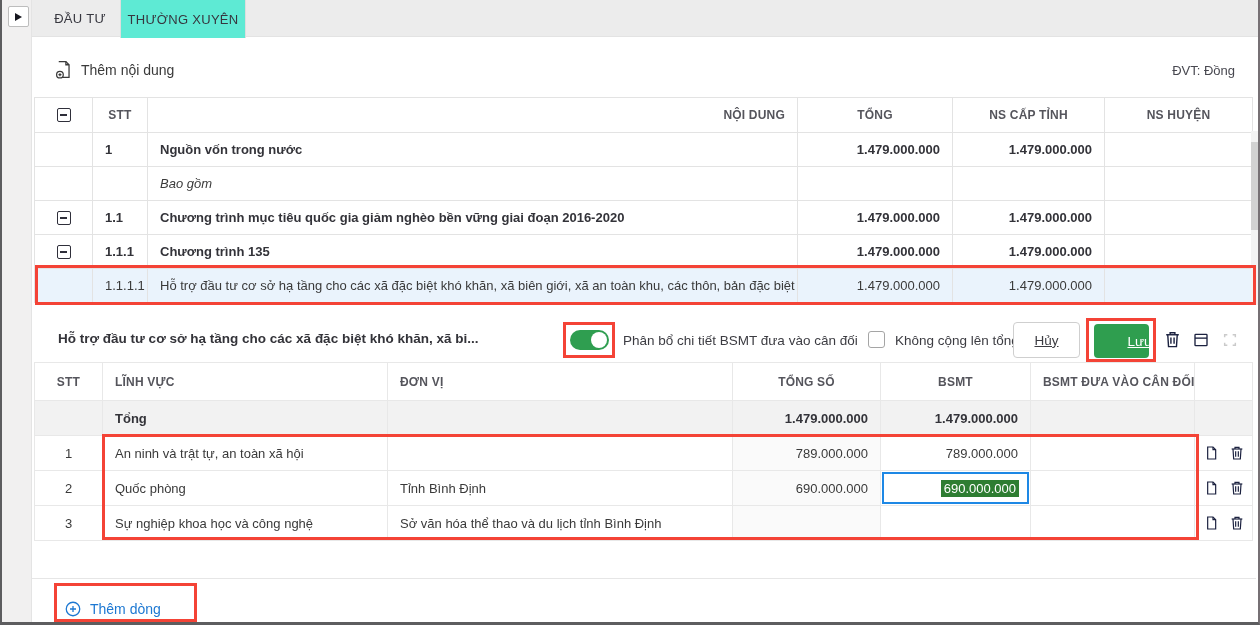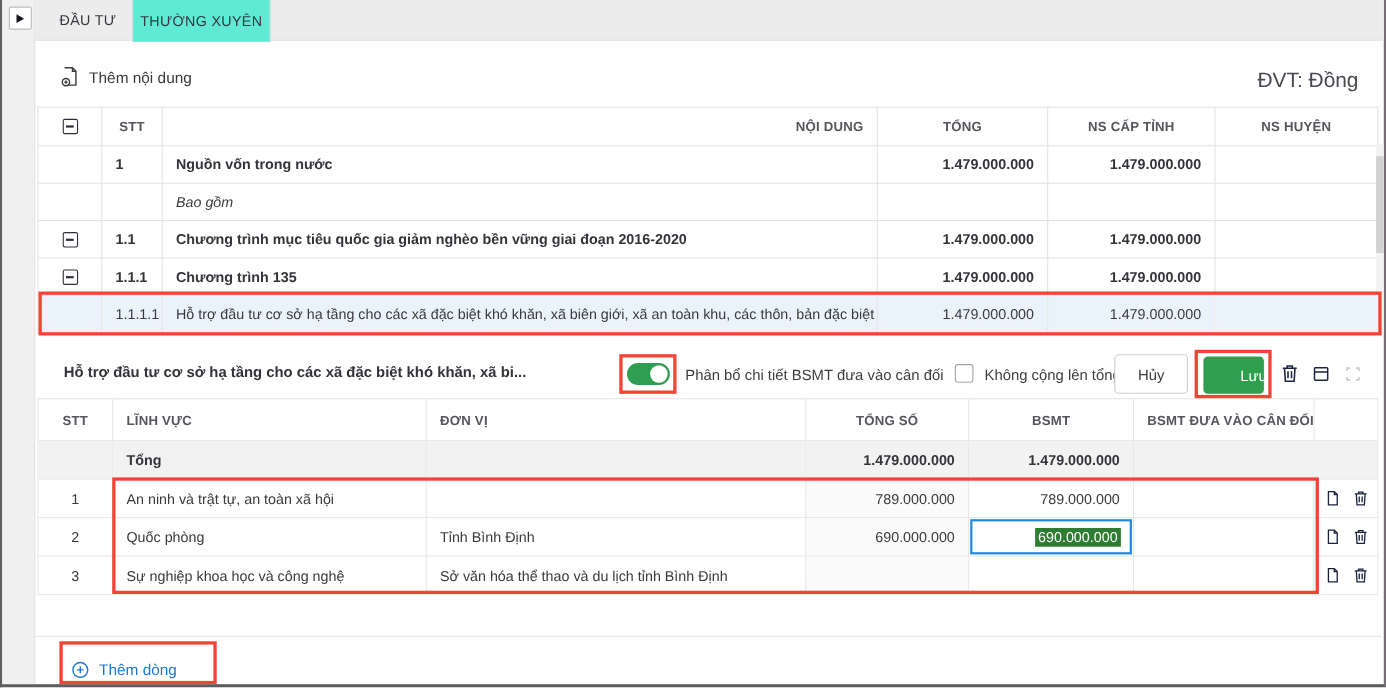--- a/index.html
+++ b/index.html
@@ -13,21 +13,21 @@
   .left-rail { position:absolute; left:0; top:0; width:30px; height:100%; background:#f1f0f0; border-right:1px solid #e4e4e4; }
   .expand-btn { position:absolute; left:6px; top:6px; width:21px; height:21px; background:#fff; border:1px solid #bdbdbd; border-radius:2px; display:flex; align-items:center; justify-content:center; cursor:pointer; }
   .tri-right { width:0; height:0; border-left:7px solid #17171f; border-top:4px solid transparent; border-bottom:4px solid transparent; }
   
   .tabstrip { position:absolute; left:30px; top:0; right:0; height:37px; background:#ececec; border-bottom:1px solid #e3e3e3; }
   .tab { position:absolute; top:0; height:37px; display:flex; align-items:center; justify-content:center; font-size:13px; color:#37373f; letter-spacing:.3px; cursor:pointer; }
   .tab-investment { left:8px; width:80px; }
   .tab-recurrent { left:88px; width:126px; background:#5eead4; height:38px; border-left:1px solid #dedede; border-right:1px solid #dedede; }
   
   .add-content { position:absolute; left:52px; top:60px; display:flex; align-items:center; gap:8px; font-size:14px; color:#3a3a3a; cursor:pointer; }
-  .unit-label { position:absolute; right:23px; top:63px; font-size:19px; color:#484850; }
+  .unit-label { position:absolute; right:23px; top:63px; font-size:13px; color:#484850; }
   
   table { border-collapse:collapse; table-layout:fixed; }
   .t1 { position:absolute; left:32px; top:97px; width:1218px; font-size:13px; }
   .t1 th, .t1 td { border:1px solid #e3e3e3; padding:0 12px; height:34px; overflow:hidden; white-space:nowrap; }
   .t1 th { height:35px; font-size:12px; font-weight:700; color:#55555c; letter-spacing:.2px; text-align:center; }
   .t1 th.h-left { text-align:right; }
   .t2 { position:absolute; left:32px; top:362px; width:1218px; font-size:13px; }
   .t2 th, .t2 td { border:1px solid #e8e8e8; padding:0 12px; height:35px; overflow:hidden; white-space:nowrap; }
   .t2 th { height:38px; font-size:12px; font-weight:700; color:#55555c; letter-spacing:.2px; text-align:left; }
   .t2 th.h-center { text-align:center; }
@@ -44,21 +44,21 @@
   
   .vscroll-track { position:absolute; left:1249px; top:131px; width:7px; height:174px; background:#f3f3f3; }
   .vscroll-thumb { position:absolute; left:1249px; top:142px; width:7px; height:88px; background:#d2d2d2; cursor:pointer; }
   
   .detail-title { position:absolute; left:56px; top:331px; font-size:13.5px; font-weight:700; color:#333339; }
   .toggle { position:absolute; left:568px; top:330px; width:39px; height:20px; border-radius:10px; background:#2f9e50; cursor:pointer; }
   .toggle .knob { position:absolute; right:2px; top:2px; width:16px; height:16px; border-radius:50%; background:#fff; }
   .toggle-label { position:absolute; left:621px; top:333px; font-size:13.5px; color:#3c3c42; }
   .checkbox { position:absolute; left:866px; top:331px; width:17px; height:17px; border:1.5px solid #a5a5a5; border-radius:3px; background:#fff; cursor:pointer; }
   .checkbox-label { position:absolute; left:893px; top:333px; font-size:13.5px; color:#3c3c42; }
-  .btn { position:absolute; display:flex; align-items:center; justify-content:center; border-radius:4px; font-size:13.5px; cursor:pointer; }
+  .btn { position:absolute; display:flex; align-items:center; justify-content:center; border-radius:4px; font-size:13.5px; cursor:pointer;text-decoration:underline; }
   .btn-cancel { left:1011px; top:322px; width:67px; height:36px; background:#fff; border:1px solid #cfcfcf; color:#3c3c42; }
   .btn-save { left:1092px; top:324px; width:55px; height:34px; background:#2f9e4f; color:#fff; border:none;padding-left:36px; }
   .tool-icon { position:absolute; display:flex; align-items:center; justify-content:center; cursor:pointer; }
   .icon-trash-main { left:1161px; top:330px; }
   .icon-panel { left:1190px; top:331px; }
   .icon-expand { left:1220px; top:332px; cursor:default; }
   
   td.edit-td { padding:0 !important; position:relative; }
   .edit-input { position:absolute; left:1px; top:1px; right:1px; bottom:1px; border:2px solid #1e88e5; background:#fff; display:flex; align-items:center; justify-content:flex-end; padding-right:8px; }
   .edit-sel { background:#2e7d32; color:#fff; padding:1px 3px; font-size:13px; }

